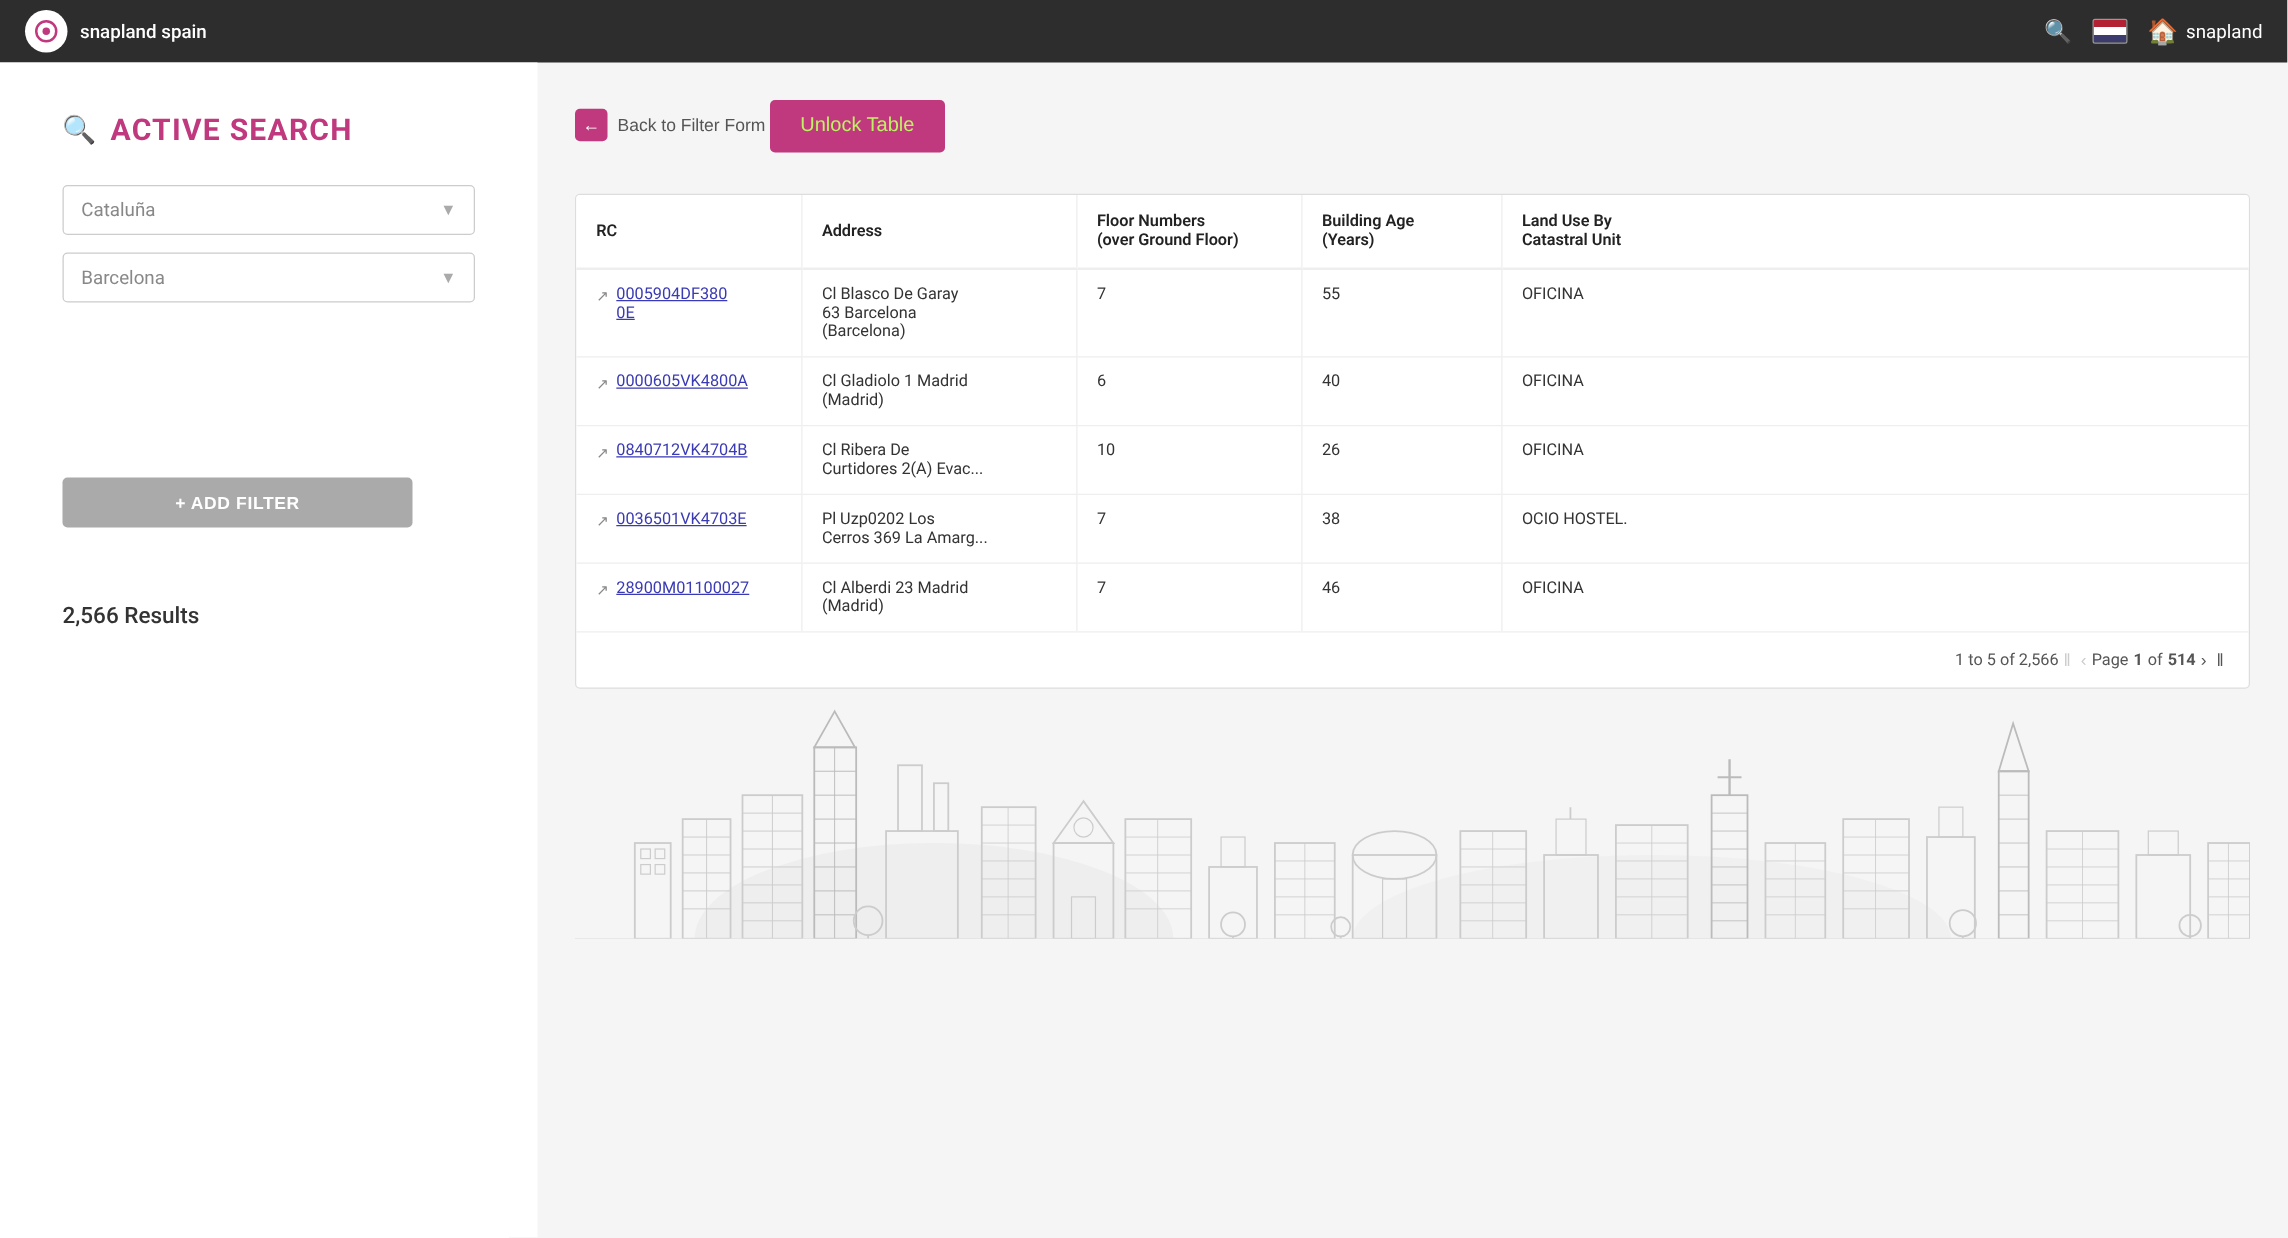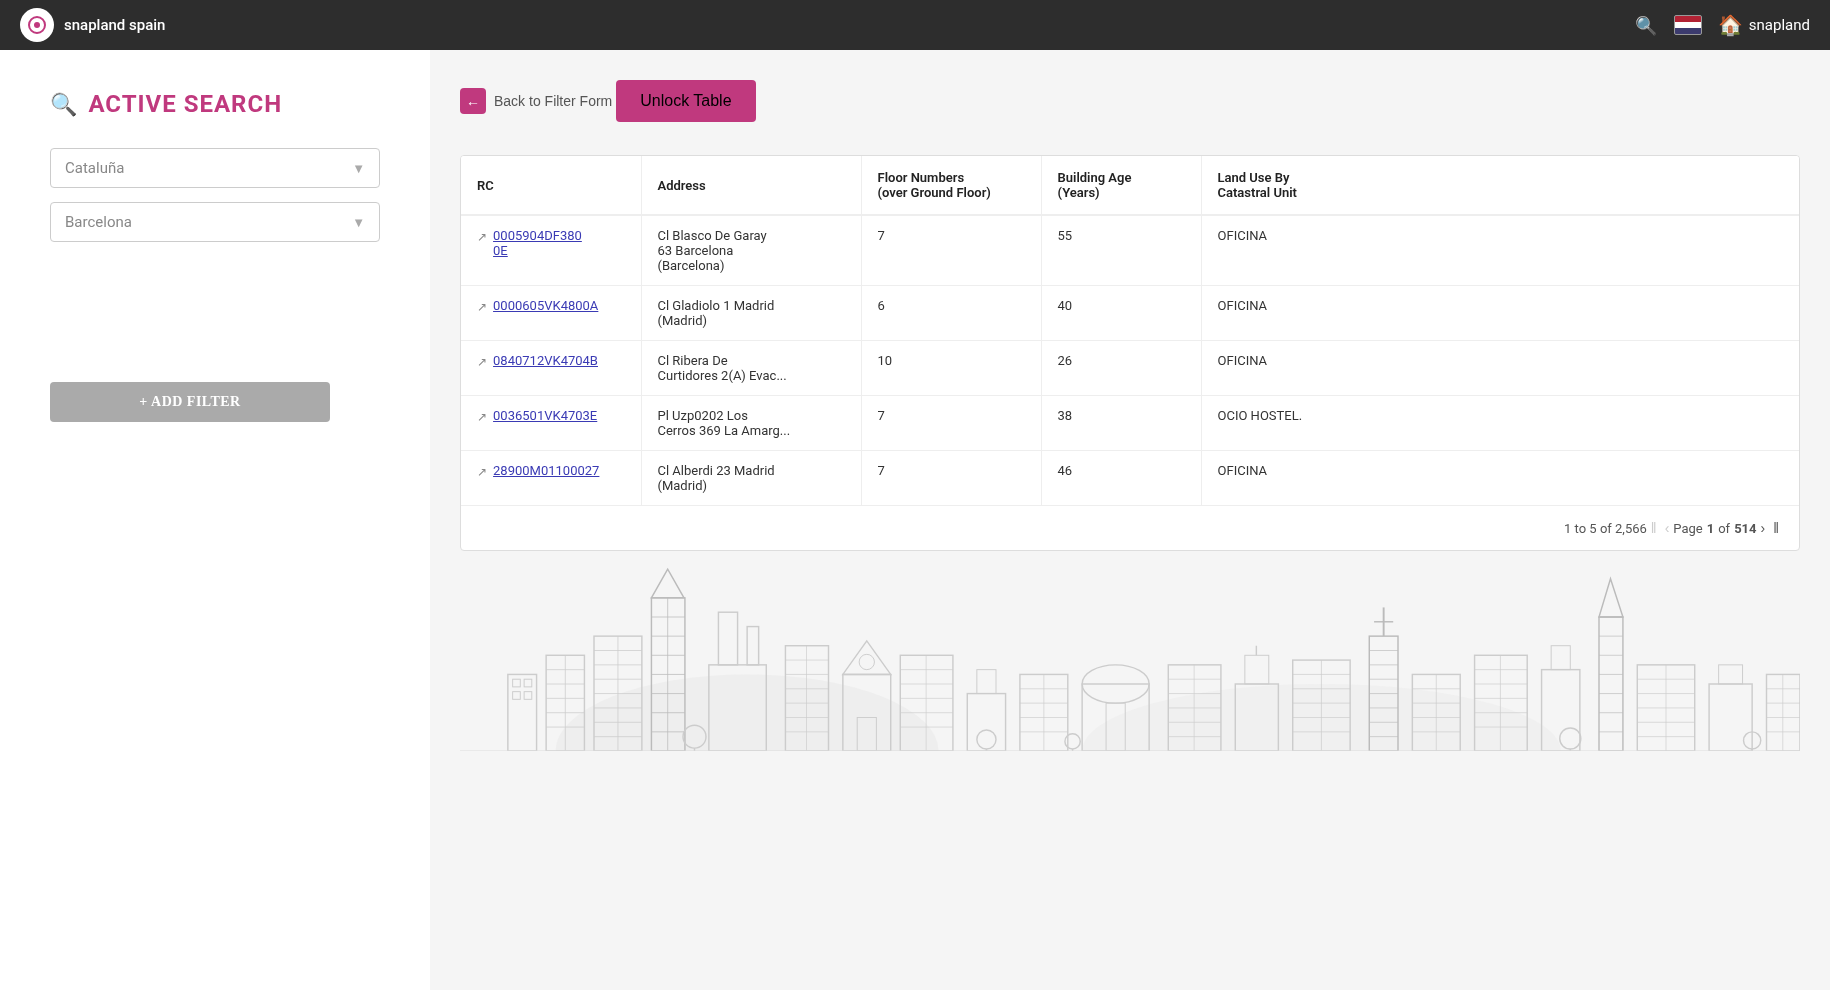--- a/index.html
+++ b/index.html
@@ -108,21 +108,20 @@
       padding: 12px;
       font-size: 14px;
       font-weight: 600;
       letter-spacing: 0.5px;
       cursor: pointer;
       margin-top: 140px;
       display: flex;
       align-items: center;
       justify-content: center;
       gap: 6px;
-      font-family: Liberation Serif, serif;
     }
     .results-text {
       margin-top: 60px;
       font-size: 18px;
       color: #333;
       font-weight: 500;
     }
 
     
     .content-area {
@@ -147,21 +146,21 @@
       background: #c0397e;
       border-radius: 4px;
       display: flex; align-items: center; justify-content: center;
       color: #fff;
       font-size: 14px;
     }
 
     
     .unlock-btn {
       background: #c0397e;
-      color: #000000;
+      color: #bef264;
       border: none;
       border-radius: 4px;
       padding: 12px 24px;
       font-size: 16px;
       font-weight: 500;
       cursor: pointer;
       margin-bottom: 20px;
     }
 
     
@@ -290,20 +289,21 @@
 
     <div class="dropdown-control">
       <span>Barcelona</span>
       <span class="chevron">▼</span>
     </div>
 
     <button class="add-filter-btn">
       <span>+ ADD FILTER</span>
     </button>
 
+    <div class="results-text">2,566 Results</div>
   </aside>
 
   <main class="content-area">
 
     <button class="back-btn">
       <span class="back-arrow">←</span>
       <span>Back to Filter Form</span>
     </button>
 
     <button class="unlock-btn">

